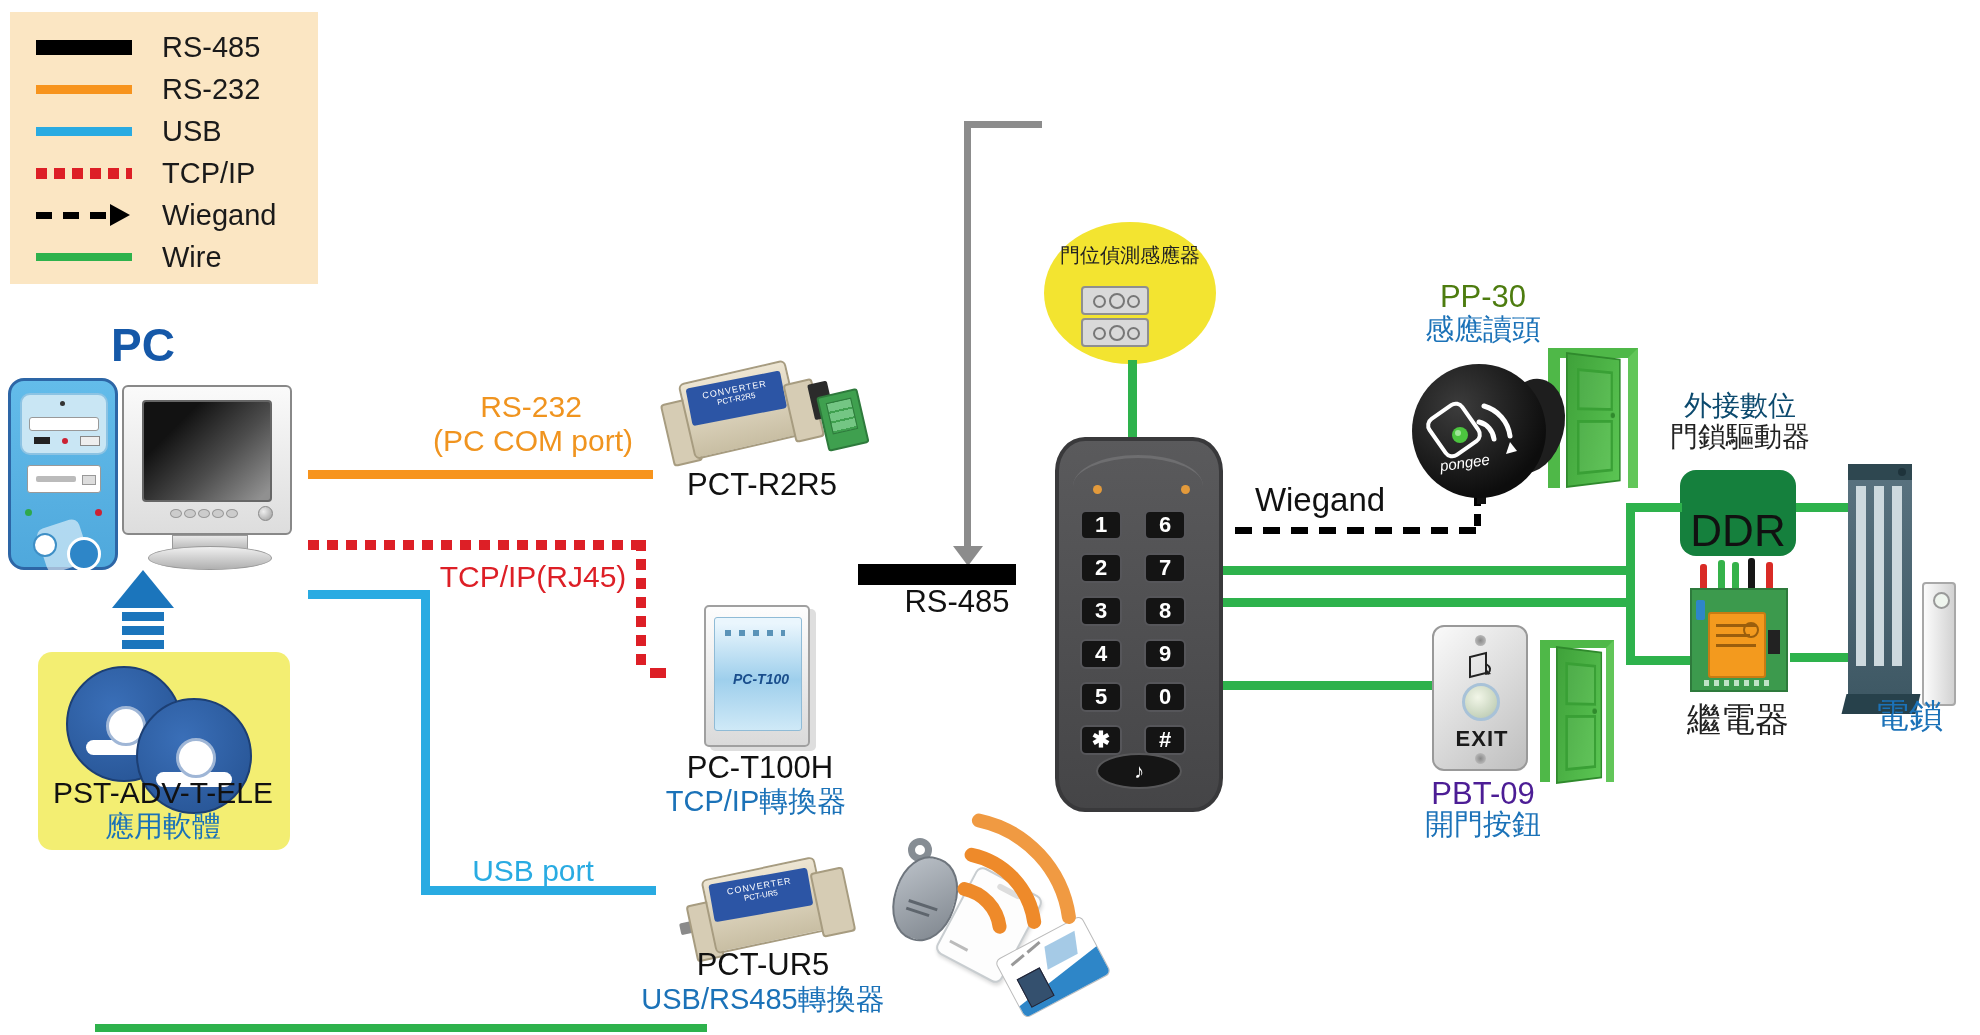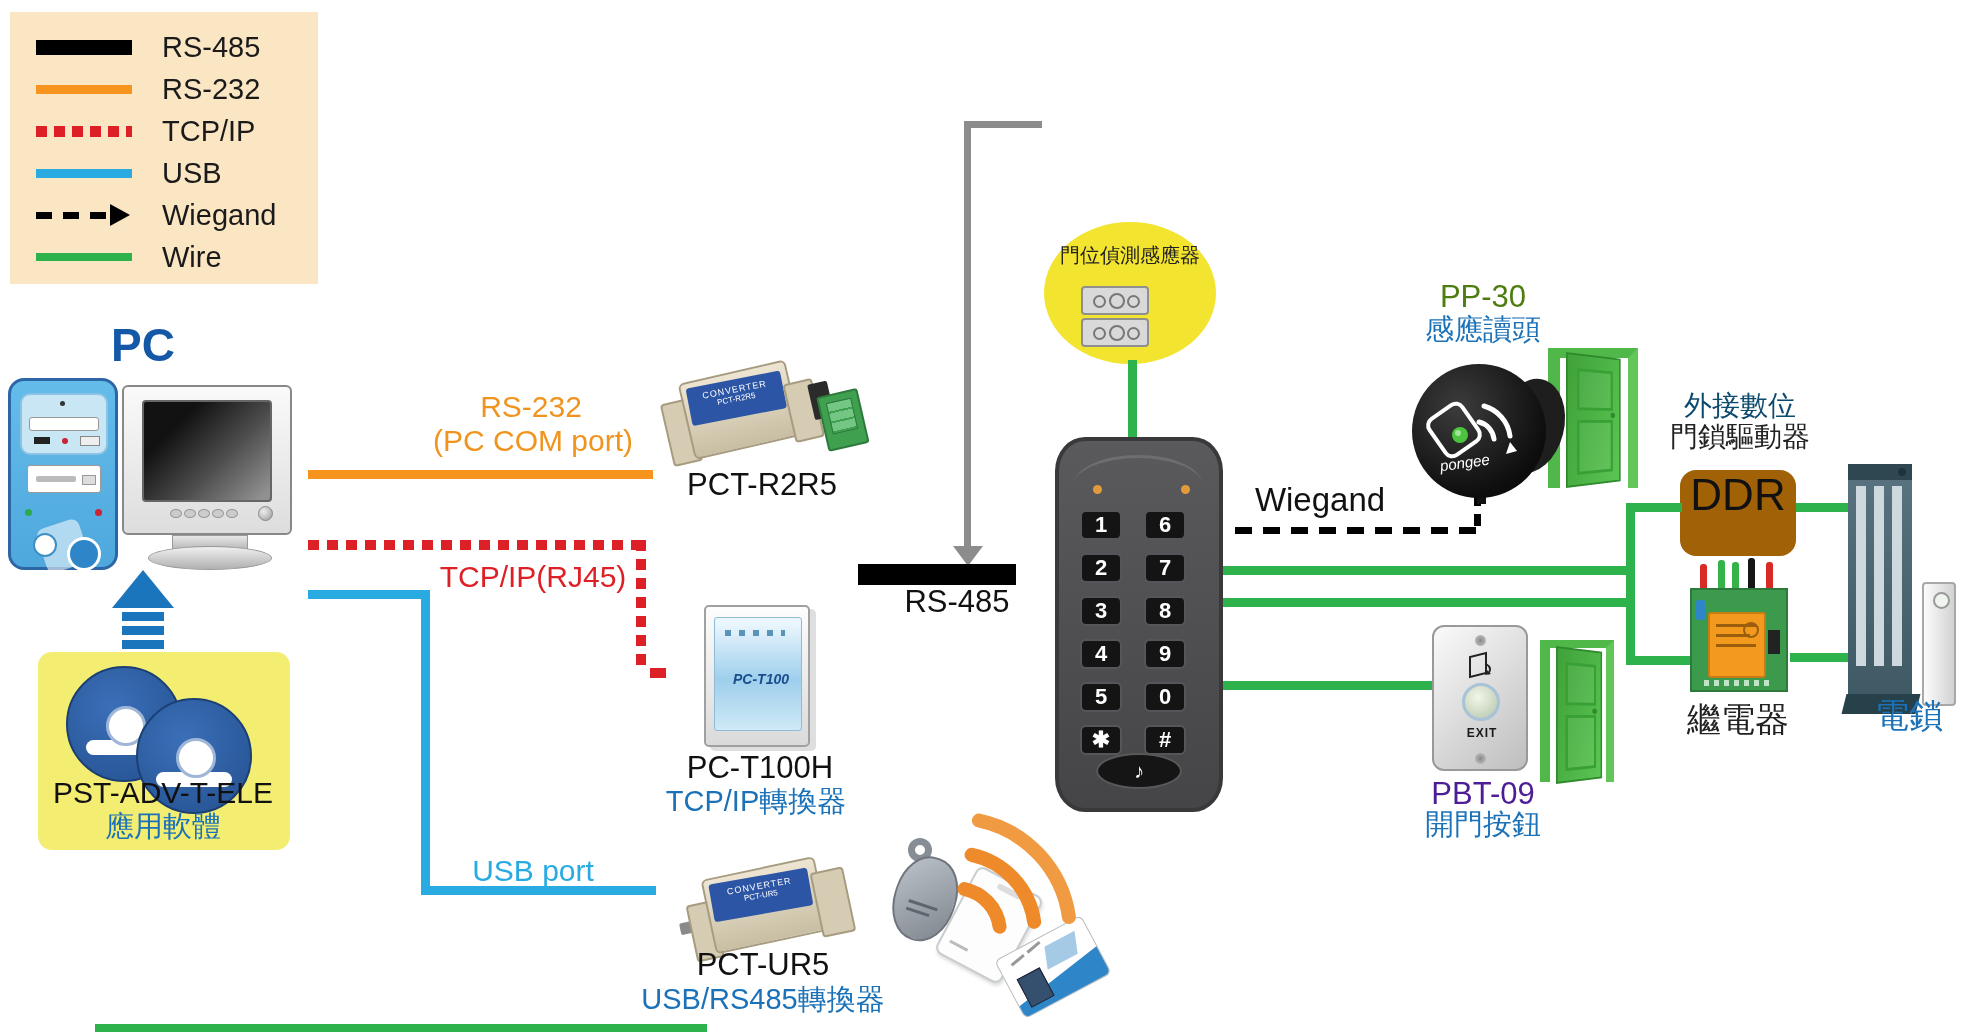--- a/index.html
+++ b/index.html
@@ -51,29 +51,29 @@
       <span class="llabel">RS-485</span>
     </div>
     <div class="lrow">
       <span class="swwrap">
           <span class="sw sw-rs232"></span>
         </span>
       <span class="llabel">RS-232</span>
     </div>
     <div class="lrow">
       <span class="swwrap">
+          <span class="sw sw-usb"></span>
+        </span>
+      <span class="llabel">USB</span>
+    </div>
+    <div class="lrow">
+      <span class="swwrap">
           <span class="sw sw-tcpip"></span>
         </span>
       <span class="llabel">TCP/IP</span>
-    </div>
-    <div class="lrow">
-      <span class="swwrap">
-          <span class="sw sw-usb"></span>
-        </span>
-      <span class="llabel">USB</span>
     </div>
     <div class="lrow">
       <span class="swwrap">
           <span class="sw-dash"></span>
           <span class="sw-ah"></span>
         </span>
       <span class="llabel">Wiegand</span>
     </div>
     <div class="lrow">
       <span class="swwrap">
@@ -238,21 +238,21 @@
       <path d="M55 44 A20 20 0 0 1 70 61" fill="none" stroke="#fff" stroke-width="5" stroke-linecap="round"></path>
       <path d="M86 64 l7 9 l-11 3 z" fill="#fff"></path>
       <circle cx="36" cy="57" r="8" fill="#4CC43F"></circle>
       <circle cx="34" cy="55" r="3" fill="#9FE598"></circle>
       <text x="16" y="90" fill="#fff" font-size="15" font-style="italic" font-family="Liberation Sans, sans-serif" transform="rotate(-8 40 86)">pongee</text>
     </svg>
   </div>
 
   <div class="cx" style="left:1740px;top:390px;font-size:28px;color:#0c4a6e;">外接數位</div>
   <div class="cx" style="left:1740px;top:421px;font-size:28px;color:#222;">門鎖驅動器</div>
-  <div class="abs" style="left:1680px;top:470px;width:116px;height:86px;background:#a16207;border-radius:16px;display:flex;align-items:flex-start;justify-content:center;">
+  <div class="abs" style="left:1680px;top:470px;width:116px;height:86px;background:#15803d;border-radius:16px;display:flex;align-items:flex-end;justify-content:center;">
     <span style="font-size:44px;color:#111;">DDR</span>
   </div>
 
   <div class="abs gline" style="left:1626px;top:503px;width:9px;height:162px;"></div>
   <div class="abs gline" style="left:1626px;top:503px;width:56px;height:9px;"></div>
   <div class="abs gline" style="left:1223px;top:566px;width:412px;height:9px;"></div>
   <div class="abs gline" style="left:1223px;top:598px;width:412px;height:9px;"></div>
   <div class="abs gline" style="left:1626px;top:656px;width:66px;height:9px;"></div>
   <div class="abs gline" style="left:1223px;top:681px;width:210px;height:9px;"></div>
   <div class="abs gline" style="left:1796px;top:503px;width:54px;height:9px;"></div>
@@ -297,21 +297,21 @@
     <div class="abs" style="right:5px;top:60px;width:6px;height:6px;background:#2F8A2C;border-radius:50%;"></div>
   </div>
   <div class="abs" style="left:1432px;top:625px;width:96px;height:146px;background:linear-gradient(135deg,#FAFAFA,#BEBEBE);border:2px solid #999;border-radius:12px;box-sizing:border-box;">
     <div class="abs" style="left:41px;top:8px;width:11px;height:11px;background:radial-gradient(circle,#888,#ccc);border-radius:50%;"></div>
     <svg width="34" height="32" viewBox="0 0 34 32" style="position:absolute;left:28px;top:22px;">
       <path d="M8 28 V8 L24 4 V24 Z" fill="none" stroke="#222" stroke-width="2"></path>
       <path d="M24 15 q7 4 2 10" fill="none" stroke="#222" stroke-width="2"></path>
       <path d="M23 26 l6 -1 l-4 -4 z" fill="#222"></path>
     </svg>
     <div style="position:absolute;left:28px;top:56px;width:38px;height:38px;border-radius:50%;background:radial-gradient(circle at 40% 35%,#F2F6E8,#C6D3BC 70%,#9FB3D0 100%);border:3px solid #A8C2D8;box-sizing:border-box;"></div>
-    <div class="cx" style="left:48px;top:100px;font-size:12px;font-weight:bold;color:#1a1a1a;letter-spacing:1px;">EXIT</div>
+    <div class="cx" style="left:48px;top:100px;font-size:22px;font-weight:bold;color:#1a1a1a;letter-spacing:1px;">EXIT</div>
     <div class="abs" style="left:41px;top:126px;width:11px;height:11px;background:radial-gradient(circle,#888,#ccc);border-radius:50%;"></div>
   </div>
   <div class="cx" style="left:1483px;top:777px;font-size:31px;color:#4c1d95;">PBT-09</div>
   <div class="cx blue" style="left:1483px;top:808px;font-size:29px;">開門按鈕</div>
 
   <div class="abs" style="left:686px;top:856px;width:190px;height:104px;transform:rotate(-12deg);">
     <div class="abs" style="left:-8px;top:46px;width:16px;height:12px;background:#8A8A8A;border-radius:2px;"></div>
     <div class="abs" style="left:2px;top:30px;width:24px;height:54px;background:#D6CCB4;border:2px solid #A79C80;border-radius:4px;"></div>
     <div class="abs" style="left:22px;top:8px;width:112px;height:72px;background:linear-gradient(180deg,#EDE5D2,#C8BEA3);border:2px solid #A79C80;border-radius:6px;"></div>
     <div class="abs" style="left:28px;top:16px;width:100px;height:38px;background:#2C55A5;border-radius:3px;transform:rotate(2deg);color:#fff;text-align:center;padding-top:5px;box-sizing:border-box;">

